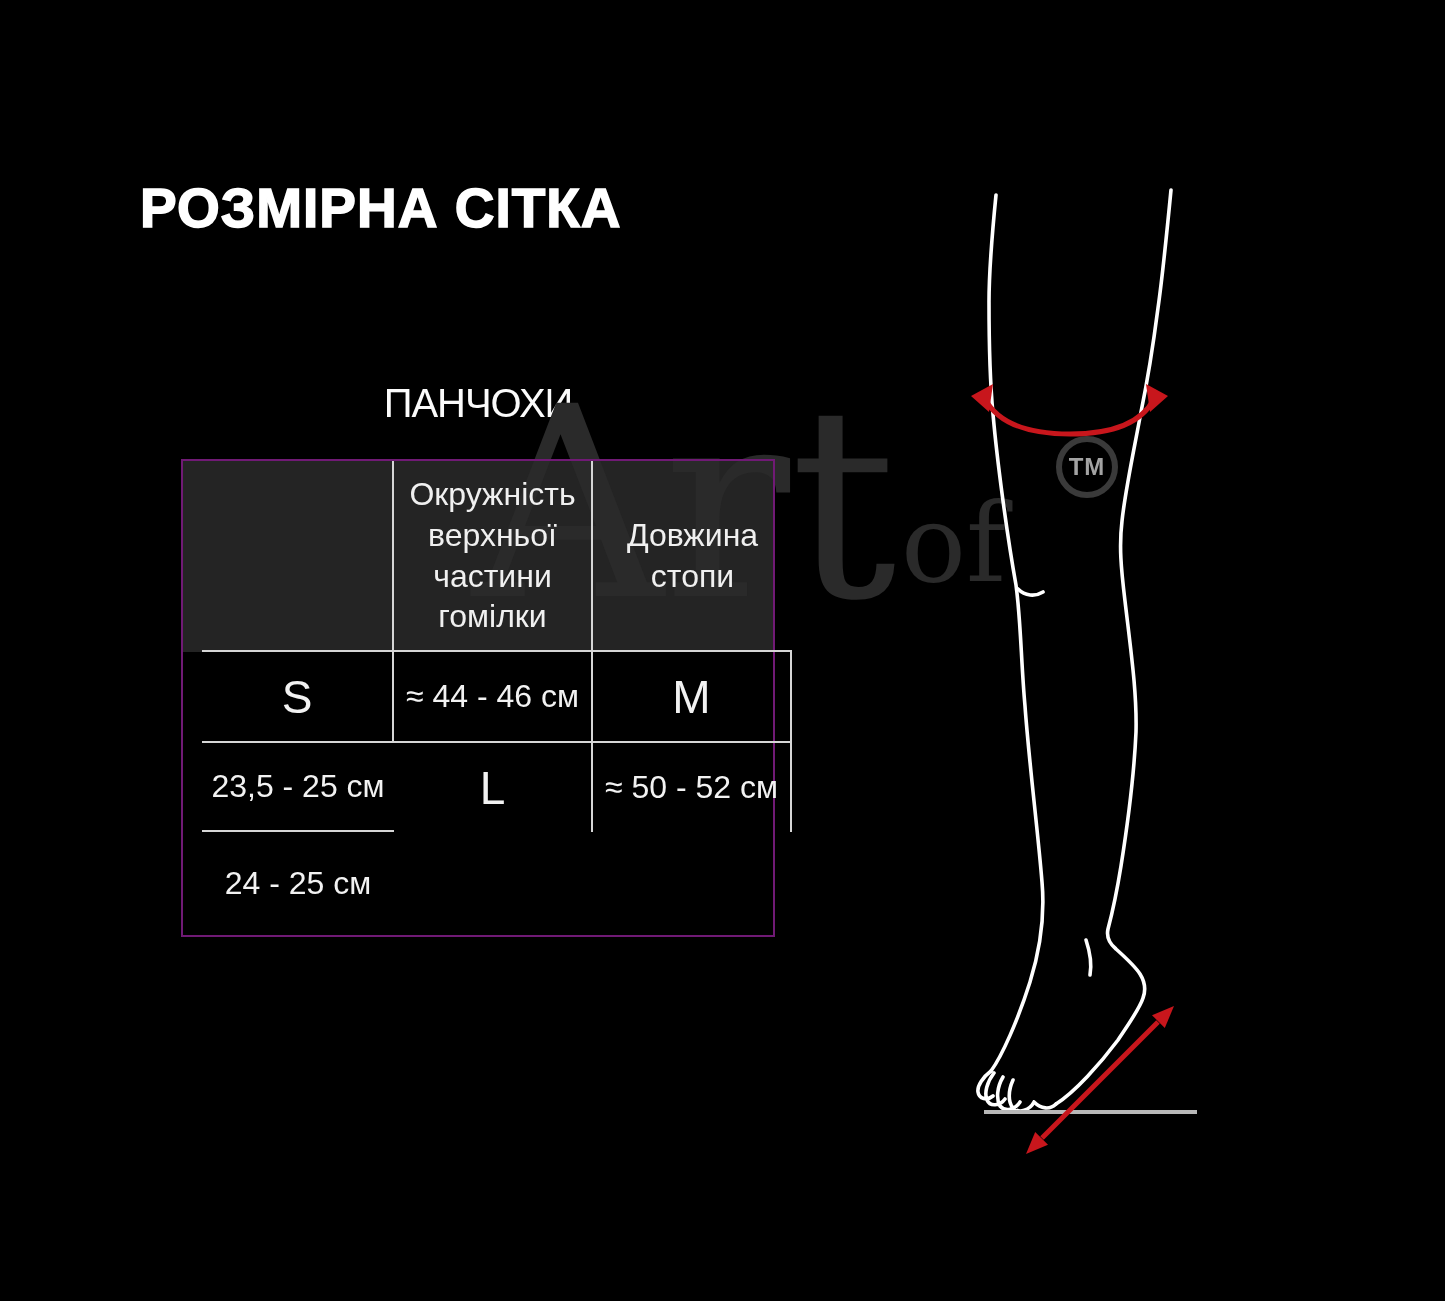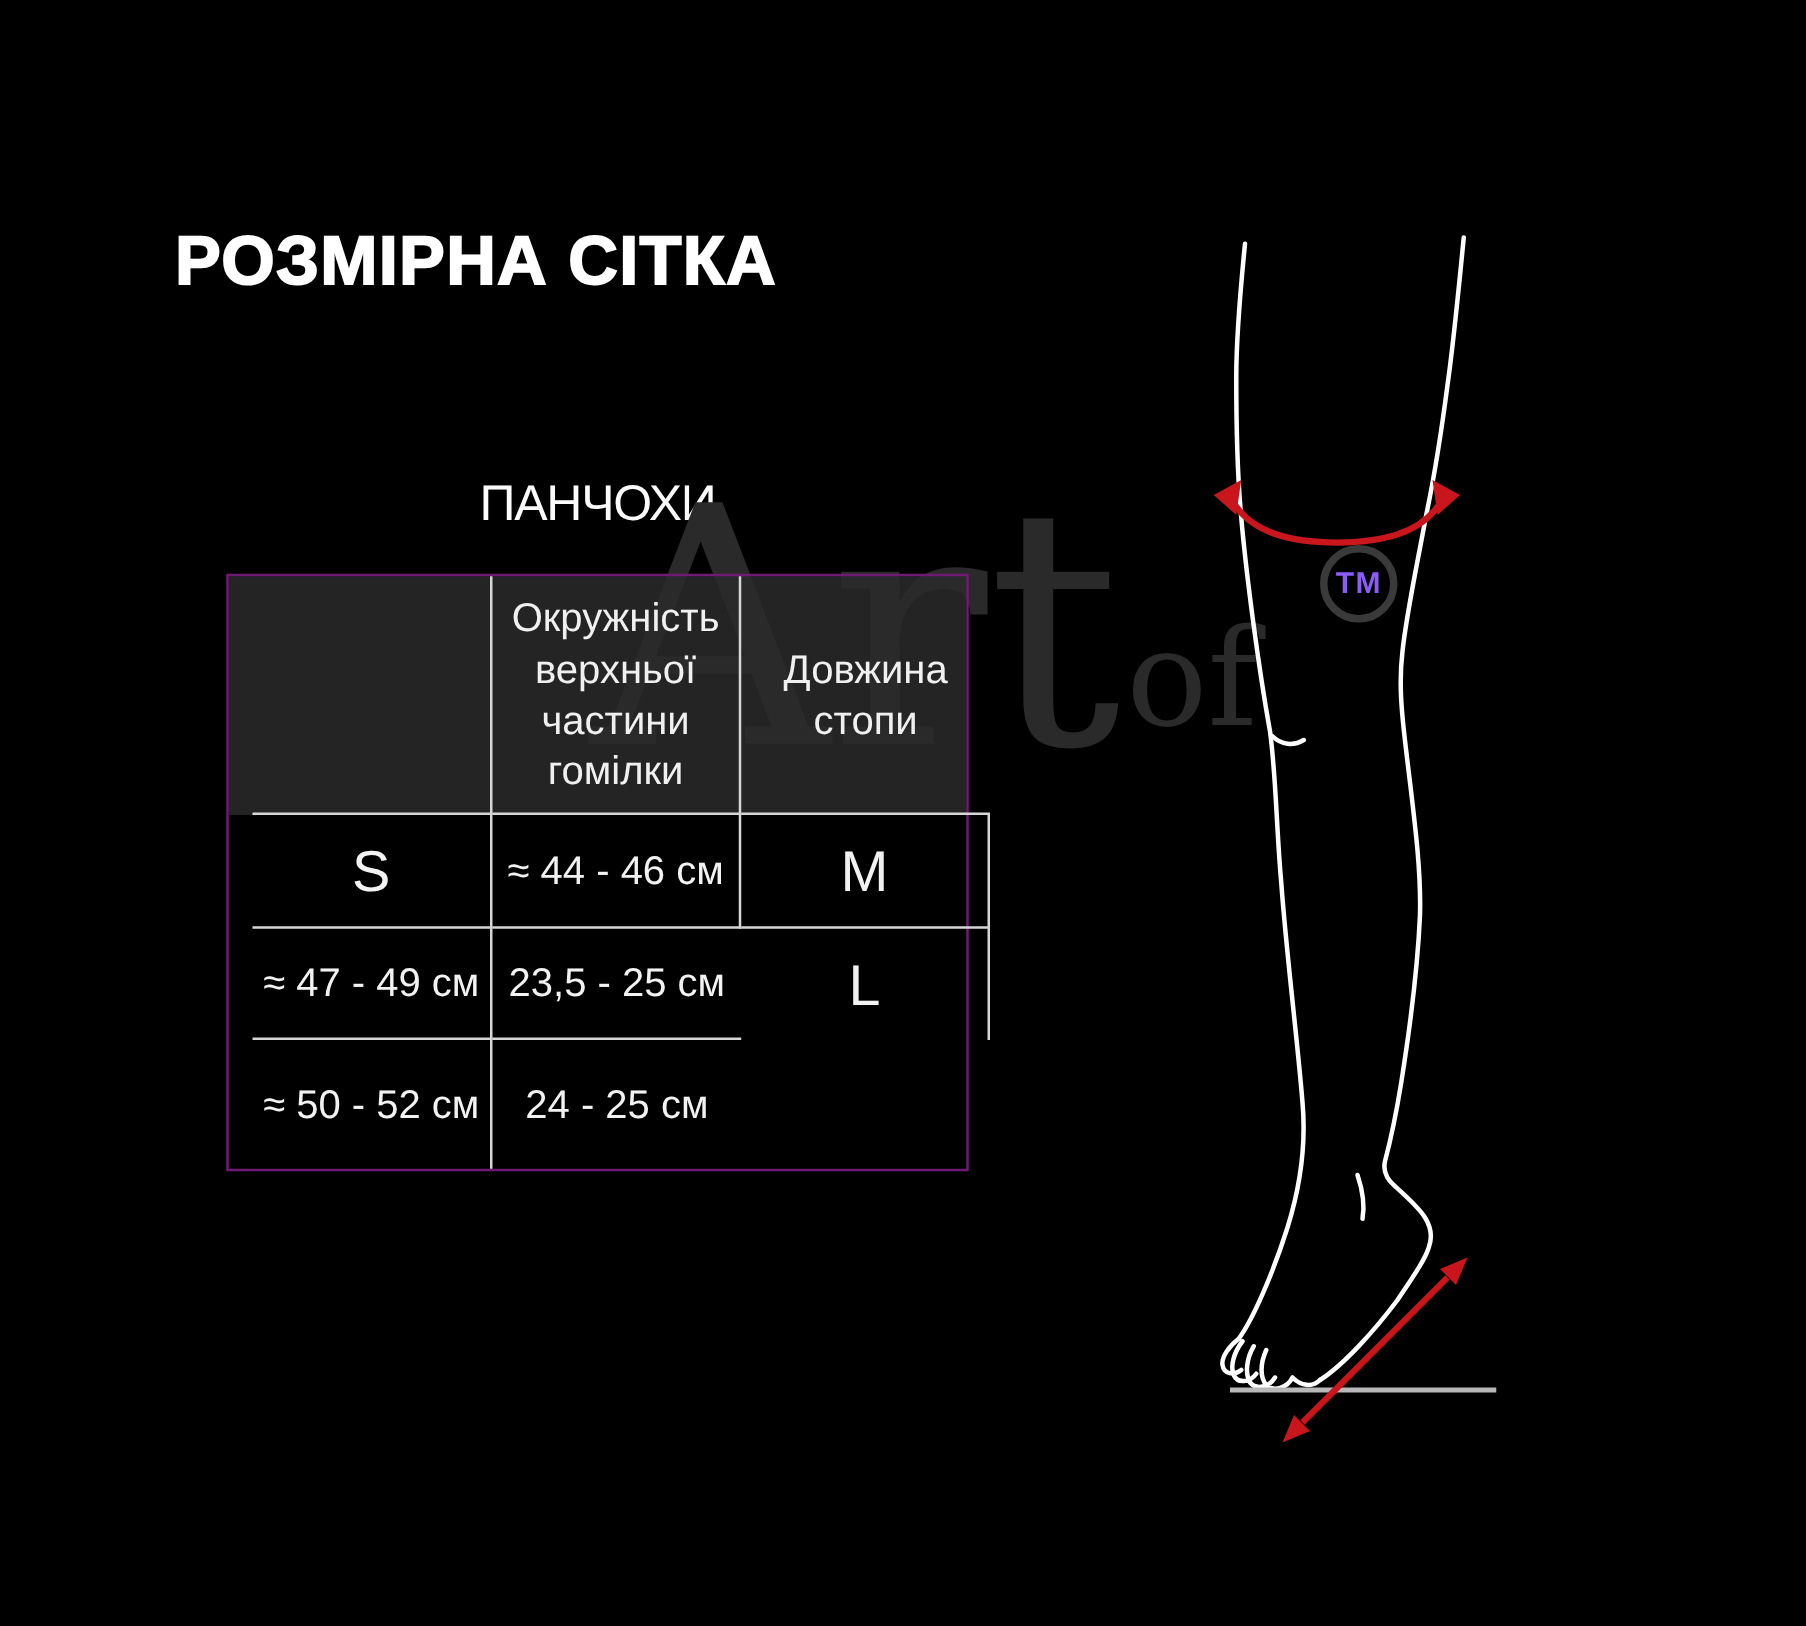--- a/index.html
+++ b/index.html
@@ -25,21 +25,21 @@
     z-index:2;line-height:1;white-space:nowrap;pointer-events:none;
   }
   .wm-art{left:428px;top:372px;font-size:265px;margin-left:44px;}
   .wm-of{left:901px;top:490px;font-size:108px;}
   .wm-sex{left:414px;top:600px;font-size:370px;}
   .wm-tm{
     position:absolute;left:1056px;top:436px;width:62px;height:62px;
     border:6px solid #3a3a3a;border-radius:50%;box-sizing:border-box;
     display:flex;align-items:center;justify-content:center;
     font-family:"Liberation Sans",sans-serif;font-size:24px;font-weight:bold;
-    color:#8b5cf6;letter-spacing:1px;z-index:2;
+    color:#a3a3a3;letter-spacing:1px;z-index:2;
   }
   .size-grid{
     position:absolute;left:181px;top:459px;width:594px;height:478px;
     border:2px solid #701a75;box-sizing:border-box;z-index:3;
     display:grid;grid-template-columns:192px 199px 199px;
     grid-template-rows:191px 91px 89px 103px;
     padding-left:19px;
   }
   .cell{
     border-right:2px solid #d6d6d6;border-bottom:2px solid #d6d6d6;
@@ -71,21 +71,20 @@
   <div class="header-bg"></div>
   <div class="size-grid">
     <div class="cell header-cell"></div>
     <div class="cell header-cell">Окружність верхньої частини гомілки</div>
     <div class="cell header-cell last-col">Довжина стопи</div>
 
     <div class="cell size-cell">S</div>
     <div class="cell value-cell">≈ 44 - 46 см</div>
 
     <div class="cell size-cell">M</div>
-    <div class="cell value-cell">≈ 47 - 49 см</div>
     <div class="cell value-cell last-col">23,5 - 25 см</div>
 
     <div class="cell size-cell last-row">L</div>
     <div class="cell value-cell last-row">≈ 50 - 52 см</div>
     <div class="cell value-cell last-col last-row">24 - 25 см</div>
   </div>
 
   <svg class="leg-svg" width="1445" height="1301" viewBox="0 0 1445 1301">
     <g fill="none" stroke="#ffffff" stroke-width="3.6" stroke-linecap="round">
       <path d="M 996 195

